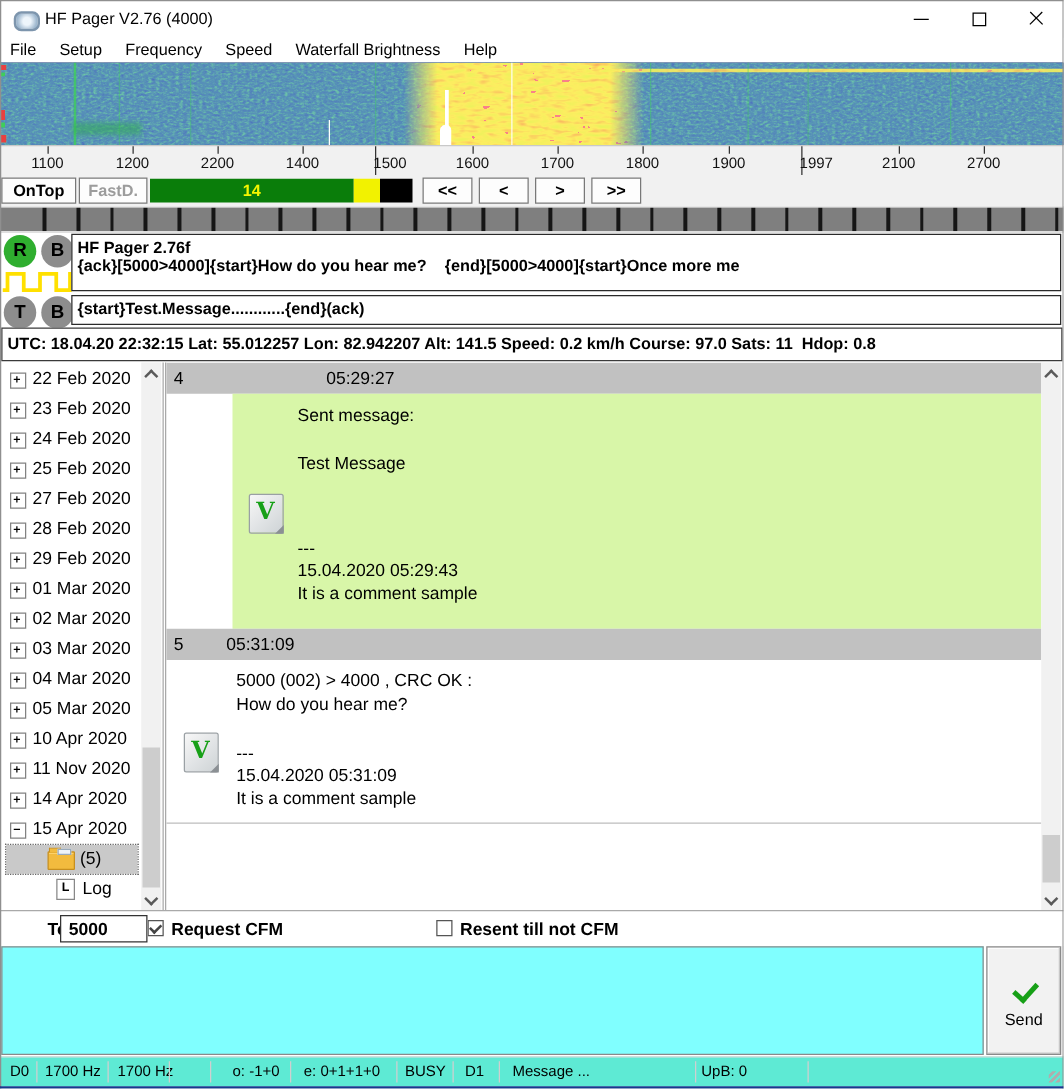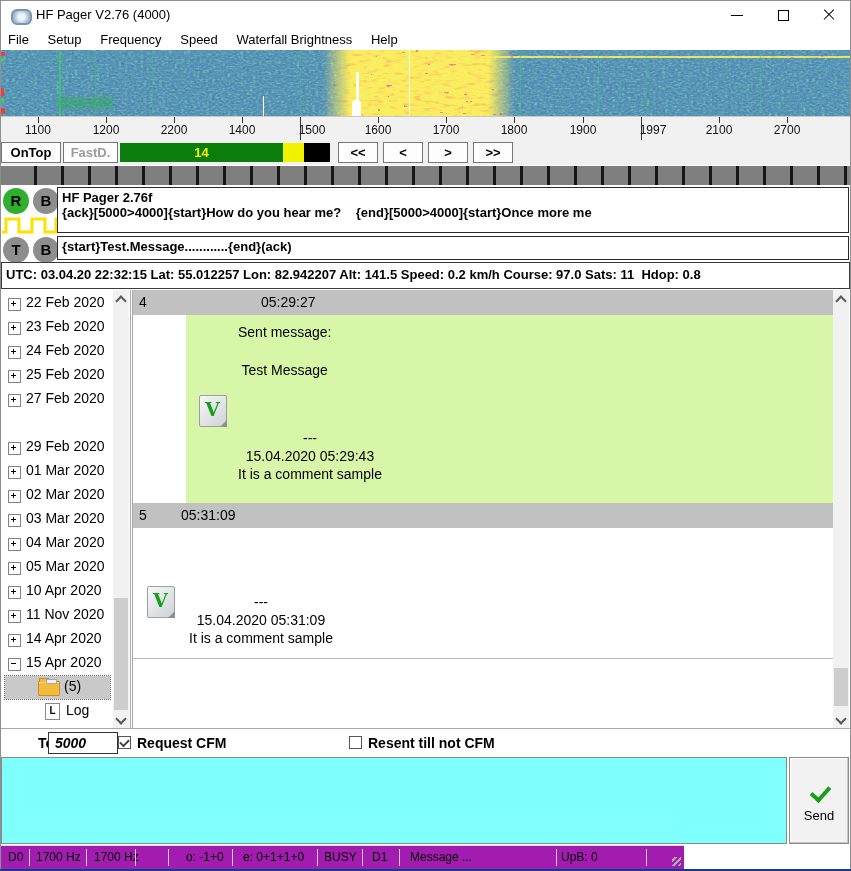--- a/index.html
+++ b/index.html
@@ -97,52 +97,52 @@
   .chev.up{top:7px;transform:rotate(45deg);} .chev.down{top:4px;transform:rotate(225deg);}
   .sb-thumb{position:absolute;left:1px;width:14px;background:#cdcdcd;}
 
   
   .msgpanel{position:absolute;left:132px;top:290px;width:701px;height:438px;background:#fff;
        border-left:1px solid #a9a9a9;box-sizing:border-box;overflow:hidden;font-size:14px;}
   .msghead{position:absolute;left:0;width:701px;height:25px;background:#c1c1c1;}
   .msgnum{position:absolute;left:6px;top:4px;}
   .msgtime{position:absolute;top:4px;}
   .greenbody{position:absolute;left:53px;top:25px;width:648px;height:188px;background:#d8f6a8;}
-  .mline{line-height:19px;text-align:center;}
+  .mline{line-height:19px;}
   .note{position:absolute;width:26px;height:30px;background:linear-gradient(135deg,#f7f7f7,#ced3d6);
        border:1px solid #9aa0a4;border-radius:2px;}
   .note .v{position:absolute;left:5px;top:2px;color:#17a017;font-weight:bold;font-size:19px;
        font-family:"DejaVu Serif",serif;}
   .note::after{content:"";position:absolute;right:-1px;bottom:-1px;width:0;height:0;
        border-style:solid;border-width:0 0 7px 7px;border-color:transparent transparent #8b9094 transparent;}
   .msep{position:absolute;left:0;width:701px;height:1px;background:#bdbdbd;}
 
   
   .torow{position:absolute;left:0;top:728px;width:851px;height:29px;background:#fff;
        border-top:1px solid #a9a9a9;box-sizing:border-box;font-weight:bold;font-size:14px;}
   .tolabel{position:absolute;left:6px;top:6px;margin-left:32px;}
   .toinput{position:absolute;left:48px;top:3px;width:62px;height:20px;border:1px solid #333;
-       font-family:"Liberation Sans",sans-serif;font-weight:bold;font-size:14px;padding:0 0 0 6px;font-style:italic;}
+       font-family:"Liberation Sans",sans-serif;font-weight:bold;font-size:14px;padding:0 0 0 6px;}
   .cb{position:absolute;top:7px;width:13px;height:13px;border:1px solid #555;background:#fff;box-sizing:border-box;}
   .cb.checked::after{content:"";position:absolute;left:1px;top:2px;width:7px;height:4px;
        border-left:2px solid #444;border-bottom:2px solid #444;transform:rotate(-45deg);}
   .cblabel{position:absolute;top:6px;}
 
   .composebox{position:absolute;left:1px;top:757px;width:786px;height:87px;background:#80ffff;
        border:1px solid #8a8a8a;box-sizing:border-box;resize:none;outline:none;
        font-family:"Liberation Sans",sans-serif;font-size:14px;}
   .sendbtn{position:absolute;left:789px;top:757px;width:60px;height:87px;background:#f2f2f2;
        border:1px solid #8a8a8a;box-sizing:border-box;
        box-shadow:inset -1px -1px 0 #c7c7c7,inset 1px 1px 0 #ffffff;}
   .sendcheck{position:absolute;left:21px;top:28px;width:15px;height:8px;
        border-left:4px solid #17a017;border-bottom:4px solid #17a017;transform:rotate(-48deg);}
   .sendlabel{position:absolute;left:0;top:50px;width:100%;text-align:center;font-size:13px;}
 
   
-  .statusbar{position:absolute;left:0;top:845px;width:684px;height:24px;background:#a21caf;
+  .statusbar{position:absolute;left:0;top:845px;width:851px;height:24px;background:#5eead4;
        border-top:1px solid #dedede;box-sizing:border-box;font-size:12px;}
   .stseg{position:absolute;top:0;line-height:23px;}
   .stsep{position:absolute;top:3px;width:1px;height:17px;background:#cfcfcf;}
   .grip{position:absolute;right:3px;bottom:3px;width:9px;height:9px;
        background:repeating-linear-gradient(135deg,transparent 0 2px,#aeaeae 2px 4px);}
   .bluebar{position:absolute;left:0;top:869px;width:851px;height:2px;background:#163a8e;z-index:95;}
 </style>
 </head>
 <body>
 
@@ -290,21 +290,21 @@
   </svg>
   <div class="txtbox" style="top:187px;height:46px">
     <div>HF Pager 2.76f</div>
     <div class="pre">{ack}[5000&gt;4000]{start}How do you hear me?    {end}[5000&gt;4000]{start}Once more me</div>
   </div>
 
   <div class="circ gray" style="left:3px;top:237px">T</div>
   <div class="circ gray" style="left:33px;top:237px">B</div>
   <div class="txtbox pre" style="top:236px;height:24px">{start}Test.Message............{end}(ack)</div>
 
-  <div class="gpsbox pre">UTC: 03.04.20 22:32:15 Lat: 55.012257 Lon: 82.942207 Alt: 141.5 Speed: 0.2 km/h Course: 97.0 Sats: 11  Hdop: 0.8</div>
+  <div class="gpsbox pre">UTC: 18.04.20 22:32:15 Lat: 55.012257 Lon: 82.942207 Alt: 141.5 Speed: 0.2 km/h Course: 97.0 Sats: 11  Hdop: 0.8</div>
 
   <div class="treepanel">
     <div class="trow" style="top:2px">
         <span class="pm plus"></span>
         <span class="tlabel">22 Feb 2020</span>
       </div>
     <div class="trow" style="top:26px">
         <span class="pm plus"></span>
         <span class="tlabel">23 Feb 2020</span>
       </div>
@@ -312,20 +312,24 @@
         <span class="pm plus"></span>
         <span class="tlabel">24 Feb 2020</span>
       </div>
     <div class="trow" style="top:74px">
         <span class="pm plus"></span>
         <span class="tlabel">25 Feb 2020</span>
       </div>
     <div class="trow" style="top:98px">
         <span class="pm plus"></span>
         <span class="tlabel">27 Feb 2020</span>
+      </div>
+    <div class="trow" style="top:122px">
+        <span class="pm plus"></span>
+        <span class="tlabel">28 Feb 2020</span>
       </div>
     <div class="trow" style="top:146px">
         <span class="pm plus"></span>
         <span class="tlabel">29 Feb 2020</span>
       </div>
     <div class="trow" style="top:170px">
         <span class="pm plus"></span>
         <span class="tlabel">01 Mar 2020</span>
       </div>
     <div class="trow" style="top:194px">
@@ -397,20 +401,24 @@
     </div>
     <div style="position:absolute;left:105px;top:139px">
       <div class="mline" style="line-height:18px">---</div>
       <div class="mline" style="line-height:18px">15.04.2020 05:29:43</div>
       <div class="mline" style="line-height:18px">It is a comment sample</div>
     </div>
 
     <div class="msghead" style="top:213px">
       <span class="msgnum">5</span>
       <span class="msgtime" style="left:48px">05:31:09</span>
+    </div>
+    <div style="position:absolute;left:56px;top:245px">
+      <div class="mline">5000 (002) &gt; 4000 , CRC OK :</div>
+      <div class="mline">How do you hear me?</div>
     </div>
     <div class="note" style="left:14px;top:296px">
       <span class="v">V</span>
     </div>
     <div style="position:absolute;left:56px;top:303px">
       <div class="mline" style="line-height:18px">---</div>
       <div class="mline" style="line-height:18px">15.04.2020 05:31:09</div>
       <div class="mline" style="line-height:18px">It is a comment sample</div>
     </div>
     <div class="msep" style="top:368px"></div>

